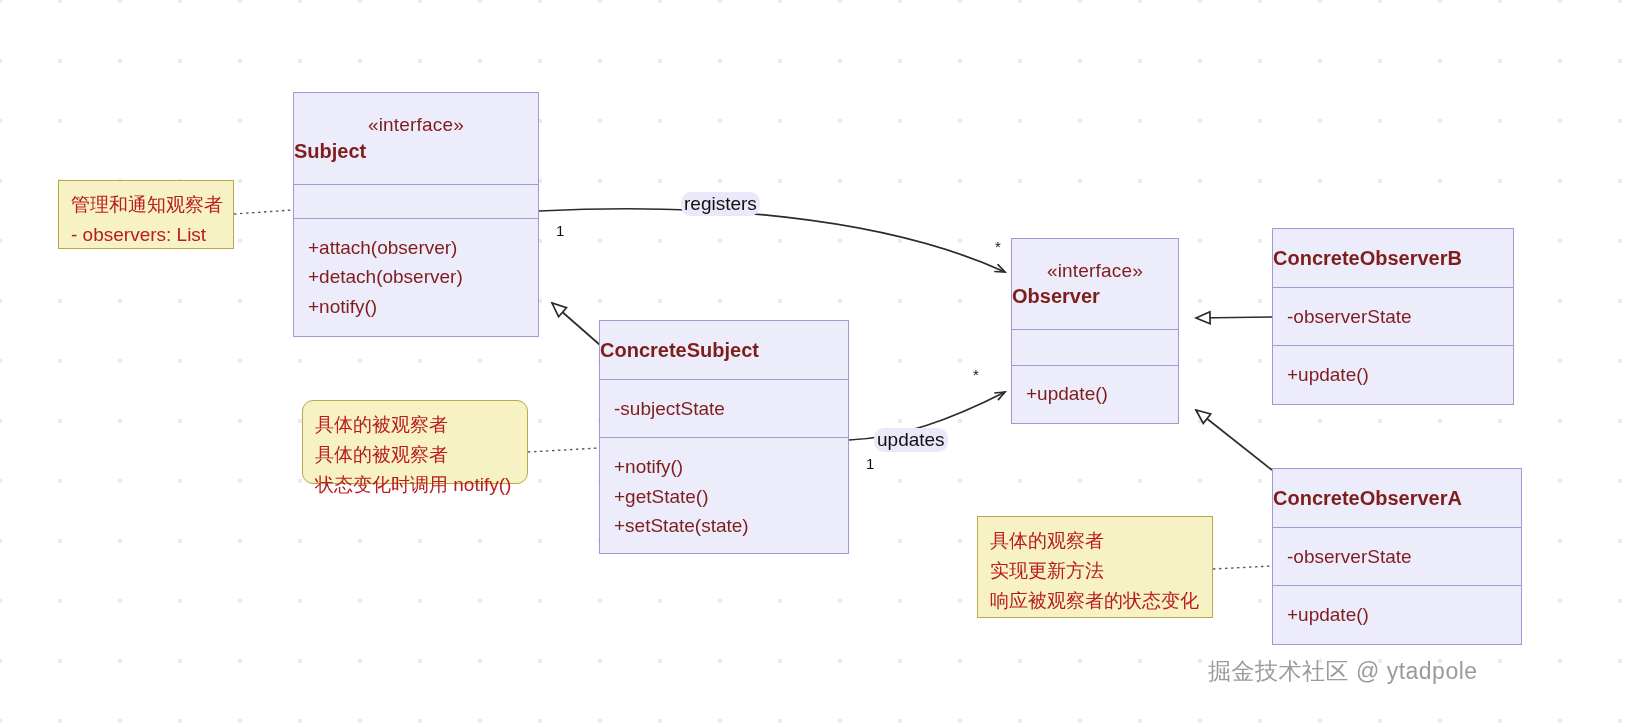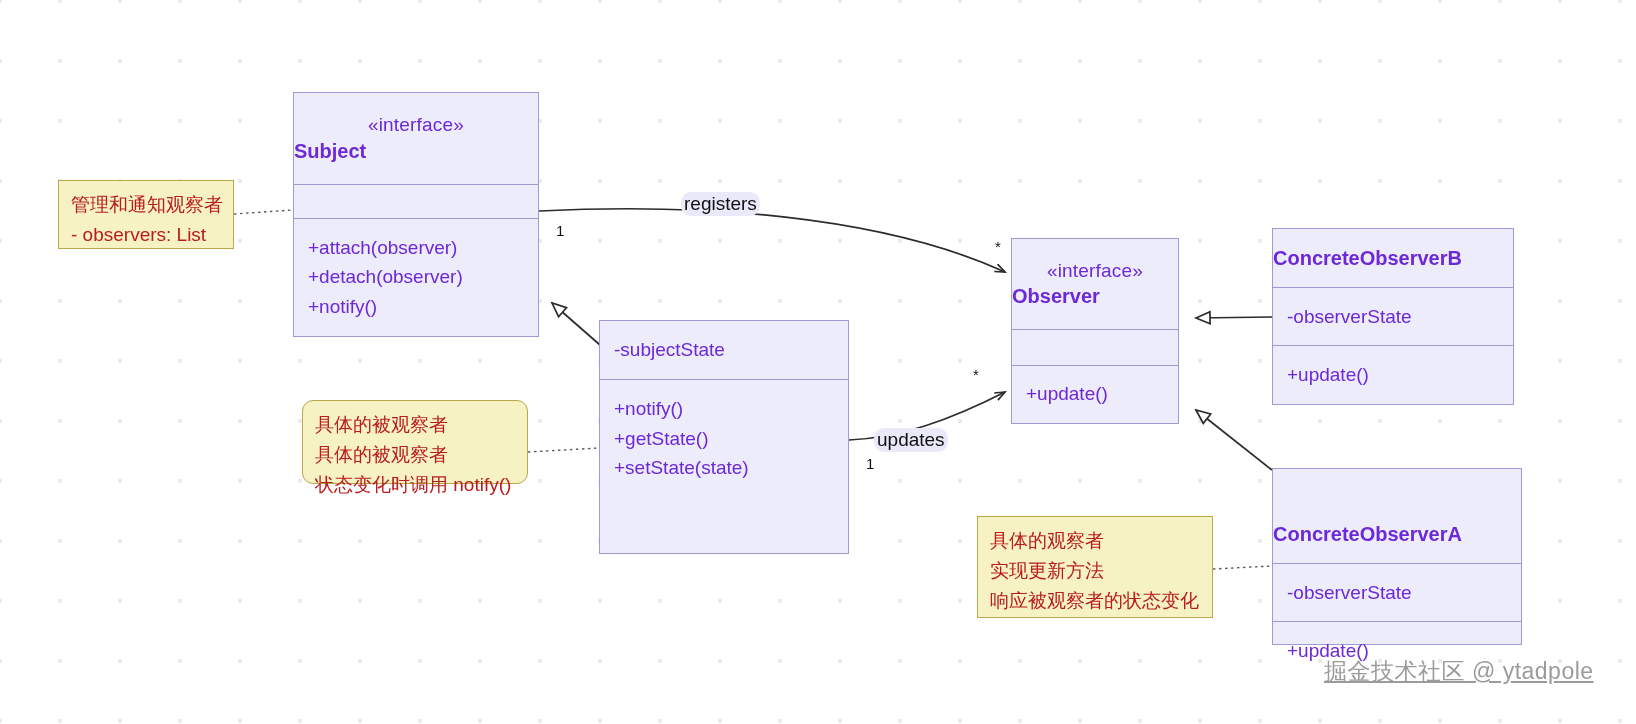--- a/index.html
+++ b/index.html
@@ -25,21 +25,21 @@
     height: 724px;
     pointer-events: none;
   }
 
   
   .uml-class {
     position: absolute;
     box-sizing: border-box;
     border: 1.6px solid #9f9ad6;
     background: #ececfb;
-    color: #6d28d9;
+    color: #7f1d1d;
   }
   .uml-compartment {
     box-sizing: border-box;
     display: flex;
     flex-direction: column;
     justify-content: center;
   }
   .uml-compartment + .uml-compartment {
     border-top: 1.6px solid #9f9ad6;
   }
@@ -158,20 +158,23 @@
     <div class="uml-compartment empty-compartment" style="height:34px;"></div>
     <div class="uml-compartment" style="height:117px;">
       <div class="uml-member">+attach(observer)</div>
       <div class="uml-member">+detach(observer)</div>
       <div class="uml-member">+notify()</div>
     </div>
   </div>
 
   <div class="uml-class" style="left:599px; top:320px; width:250px; height:234px;">
     <div class="uml-compartment" style="height:58px;">
+      <div class="uml-name">ConcreteSubject</div>
+    </div>
+    <div class="uml-compartment" style="height:58px;">
       <div class="uml-member">-subjectState</div>
     </div>
     <div class="uml-compartment" style="height:118px;">
       <div class="uml-member">+notify()</div>
       <div class="uml-member">+getState()</div>
       <div class="uml-member">+setState(state)</div>
     </div>
   </div>
 
   <div class="uml-class" style="left:1011px; top:238px; width:168px; height:186px;">
@@ -191,21 +194,21 @@
     </div>
     <div class="uml-compartment" style="height:58px;">
       <div class="uml-member">-observerState</div>
     </div>
     <div class="uml-compartment" style="height:59px;">
       <div class="uml-member">+update()</div>
     </div>
   </div>
 
   <div class="uml-class" style="left:1272px; top:468px; width:250px; height:177px;">
-    <div class="uml-compartment" style="height:58px;margin-top:36px;">
+    <div class="uml-compartment" style="height:58px;">
       <div class="uml-name">ConcreteObserverA</div>
     </div>
     <div class="uml-compartment" style="height:58px;">
       <div class="uml-member">-observerState</div>
     </div>
     <div class="uml-compartment" style="height:59px;">
       <div class="uml-member">+update()</div>
     </div>
   </div>
 
@@ -227,15 +230,15 @@
   </div>
 
   <div class="edge-label" style="left:681px; top:192px;">registers</div>
   <div class="mult-label" style="left:556px; top:222px;">1</div>
   <div class="mult-label" style="left:995px; top:238px;">*</div>
 
   <div class="edge-label" style="left:874px; top:428px;">updates</div>
   <div class="mult-label" style="left:866px; top:455px;">1</div>
   <div class="mult-label" style="left:973px; top:366px;">*</div>
 
-  <div class="watermark" style="left:1324px; top:656px;text-decoration:underline;">掘金技术社区 @ ytadpole</div>
+  <div class="watermark" style="left:1208px; top:656px;">掘金技术社区 @ ytadpole</div>
 
 </div>
 
 </body></html>

